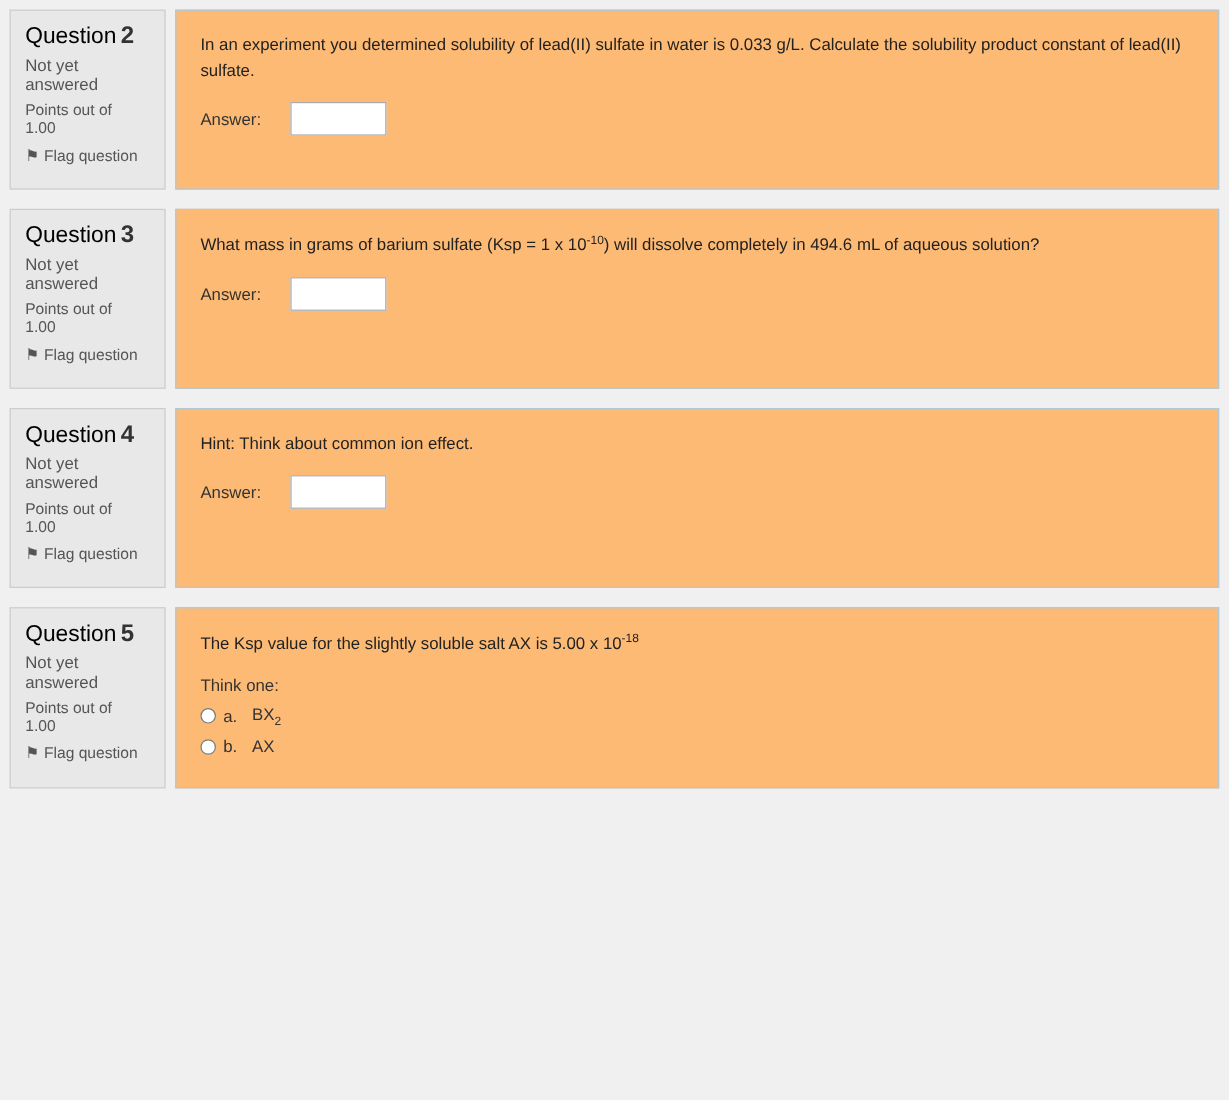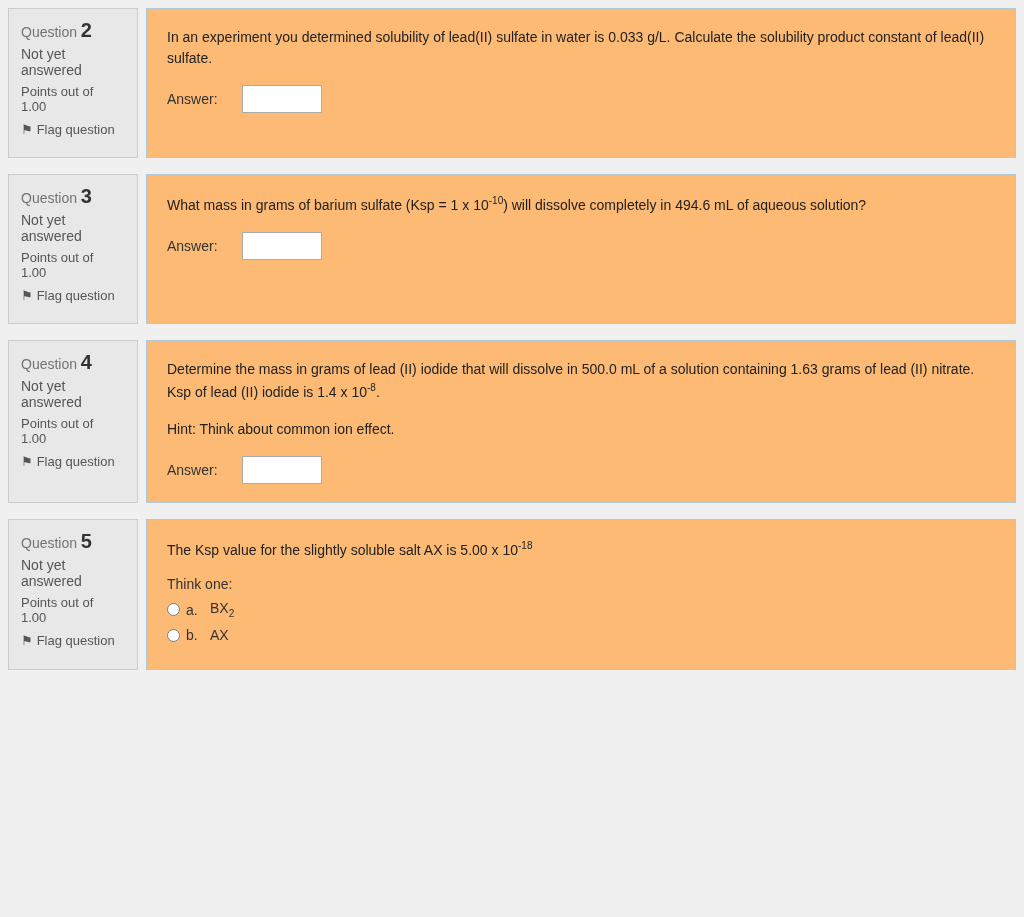--- a/index.html
+++ b/index.html
@@ -23,22 +23,22 @@
     }
     .question-sidebar {
       width: 130px;
       min-width: 130px;
       background: #e8e8e8;
       border: 1px solid #ccc;
       padding: 10px 12px;
       font-size: 13px;
     }
     .question-sidebar .q-label {
-      font-size: 14px;
-      color: #737373;
+      font-size: 19px;
+      color: #000000;
     }
     .question-sidebar .q-number {
       font-size: 20px;
       font-weight: bold;
       color: #333;
     }
     .question-sidebar .q-status {
       color: #555;
       font-size: 14px;
       margin-top: 4px;
@@ -177,23 +177,20 @@
       <div class="q-points">
         <span>Points out of</span><br>
         <span>1.00</span>
       </div>
       <div class="q-flag">
         <span>⚑</span>
         <span>Flag question</span>
       </div>
     </div>
     <div class="question-content">
-      <div class="question-text">
-        Determine the mass in grams of lead (II) iodide that will dissolve in 500.0 mL of a solution containing 1.63 grams of lead (II) nitrate. Ksp of lead (II) iodide is 1.4 x 10<sup>-8</sup>.
-      </div>
       <div class="question-text">Hint: Think about common ion effect.</div>
       <div class="answer-row">
         <span class="answer-label">Answer:</span>
         <input class="answer-input" type="text" style="">
       </div>
     </div>
   </div>
 
   <div class="question-row">
     <div class="question-sidebar">

